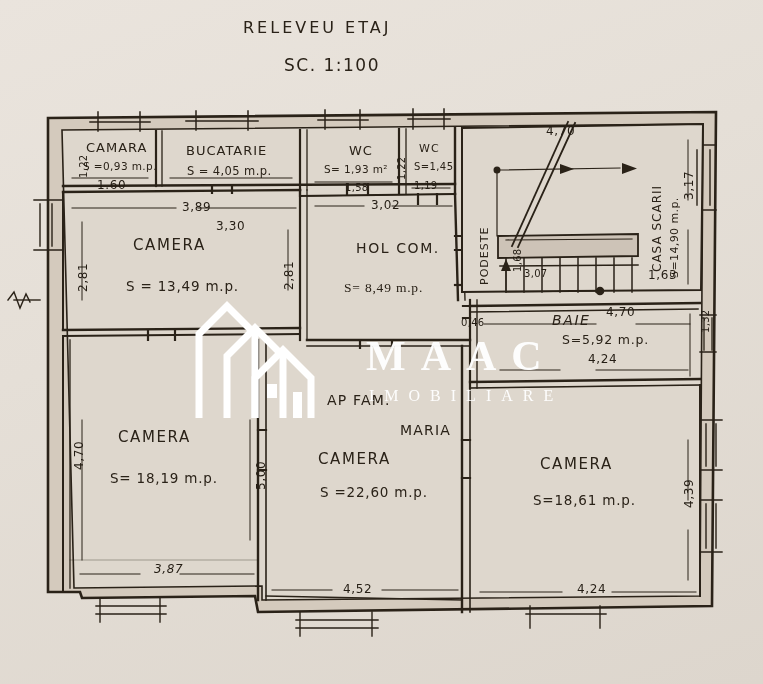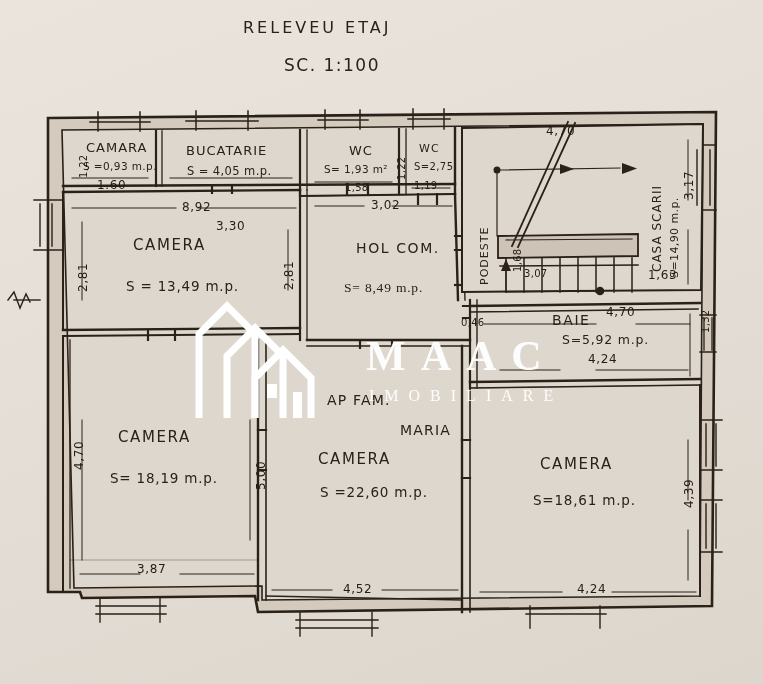--- a/index.html
+++ b/index.html
@@ -250,53 +250,53 @@
   <div class="txt room-small" style="left:186px;top:143px;font-size:13px;">BUCATARIE</div>
   <div class="txt area-small" style="left:187px;top:164px;font-size:11.5px;">S = 4,05 m.p.</div>
   <div class="txt dim" style="left:216px;top:179px;margin-top:40px;">3,30</div>
 
   <div class="txt room-small" style="left:349px;top:143px;">WC</div>
   <div class="txt area-small" style="left:324px;top:163px;">S= 1,93 m²</div>
   <div class="txt dim-sm" style="left:345px;top:182px;">1,58</div>
   <div class="txt dim-sm vert" style="left:396px;top:180px;">1,22</div>
 
   <div class="txt room-small" style="left:419px;top:142px;font-size:11px;">WC</div>
-  <div class="txt area-small" style="left:414px;top:161px;font-size:10px;">S=2,75</div>
+  <div class="txt area-small" style="left:414px;top:161px;font-size:10px;">S=1,45</div>
   <div class="txt dim-sm" style="left:414px;top:180px;">1,19</div>
 
   <div class="txt room-small vert" style="left:650px;top:272px;font-size:12px;">CASA SCARII</div>
   <div class="txt area-small vert" style="left:668px;top:278px;font-size:11px;">S=14,90 m.p.</div>
   <div class="txt room-small vert" style="left:478px;top:285px;font-size:11px;">PODESTE</div>
   <div class="txt dim" style="left:546px;top:124px;">4,70</div>
   <div class="txt dim-sm vert" style="left:512px;top:272px;">1,68</div>
   <div class="txt dim-sm" style="left:524px;top:268px;">3,07</div>
   <div class="txt dim" style="left:648px;top:268px;">1,63</div>
   <div class="txt dim vert" style="left:682px;top:200px;">3,17</div>
 
   <div class="txt room-name" style="left:133px;top:236px;">CAMERA</div>
   <div class="txt room-area" style="left:126px;top:278px;">S = 13,49 m.p.</div>
-  <div class="txt dim" style="left:182px;top:200px;">8,92</div>
+  <div class="txt dim" style="left:182px;top:200px;">3,89</div>
   <div class="txt dim vert" style="left:76px;top:292px;">2,81</div>
 
   <div class="txt room-name" style="left:356px;top:240px;font-size:14px;">HOL COM.</div>
   <div class="txt room-area" style="left:344px;top:280px;font-family:Liberation Serif, serif;">S= 8,49 m.p.</div>
   <div class="txt dim" style="left:371px;top:198px;">3,02</div>
   <div class="txt dim vert" style="left:282px;top:290px;">2,81</div>
 
-  <div class="txt room-name" style="left:552px;top:312px;font-size:14px;">BAIE</div>
+  <div class="txt room-name" style="left:552px;top:312px;font-size:14px;font-style:italic;">BAIE</div>
   <div class="txt room-area" style="left:538px;top:332px;font-size:12.5px;margin-left:24px;">S=5,92 m.p.</div>
   <div class="txt dim" style="left:606px;top:305px;">4,70</div>
   <div class="txt dim" style="left:588px;top:352px;">4,24</div>
   <div class="txt dim-sm" style="left:461px;top:317px;">0,46</div>
   <div class="txt dim-sm vert" style="left:700px;top:333px;">1,32</div>
 
   <div class="txt room-name" style="left:118px;top:428px;">CAMERA</div>
   <div class="txt room-area" style="left:110px;top:470px;">S= 18,19 m.p.</div>
   <div class="txt dim vert" style="left:72px;top:470px;">4,70</div>
-  <div class="txt dim" style="left:137px;top:562px;">3,87</div>
+  <div class="txt dim" style="left:154px;top:562px;font-style:italic;">3,87</div>
 
   <div class="txt room-name" style="left:318px;top:450px;">CAMERA</div>
   <div class="txt room-area" style="left:320px;top:484px;">S =22,60 m.p.</div>
   <div class="txt dim vert" style="left:254px;top:490px;">5,00</div>
   <div class="txt dim" style="left:343px;top:582px;">4,52</div>
 
   <div class="txt room-name" style="left:540px;top:455px;">CAMERA</div>
   <div class="txt room-area" style="left:533px;top:492px;">S=18,61 m.p.</div>
   <div class="txt dim" style="left:577px;top:582px;">4,24</div>
   <div class="txt dim vert" style="left:682px;top:508px;">4,39</div>

